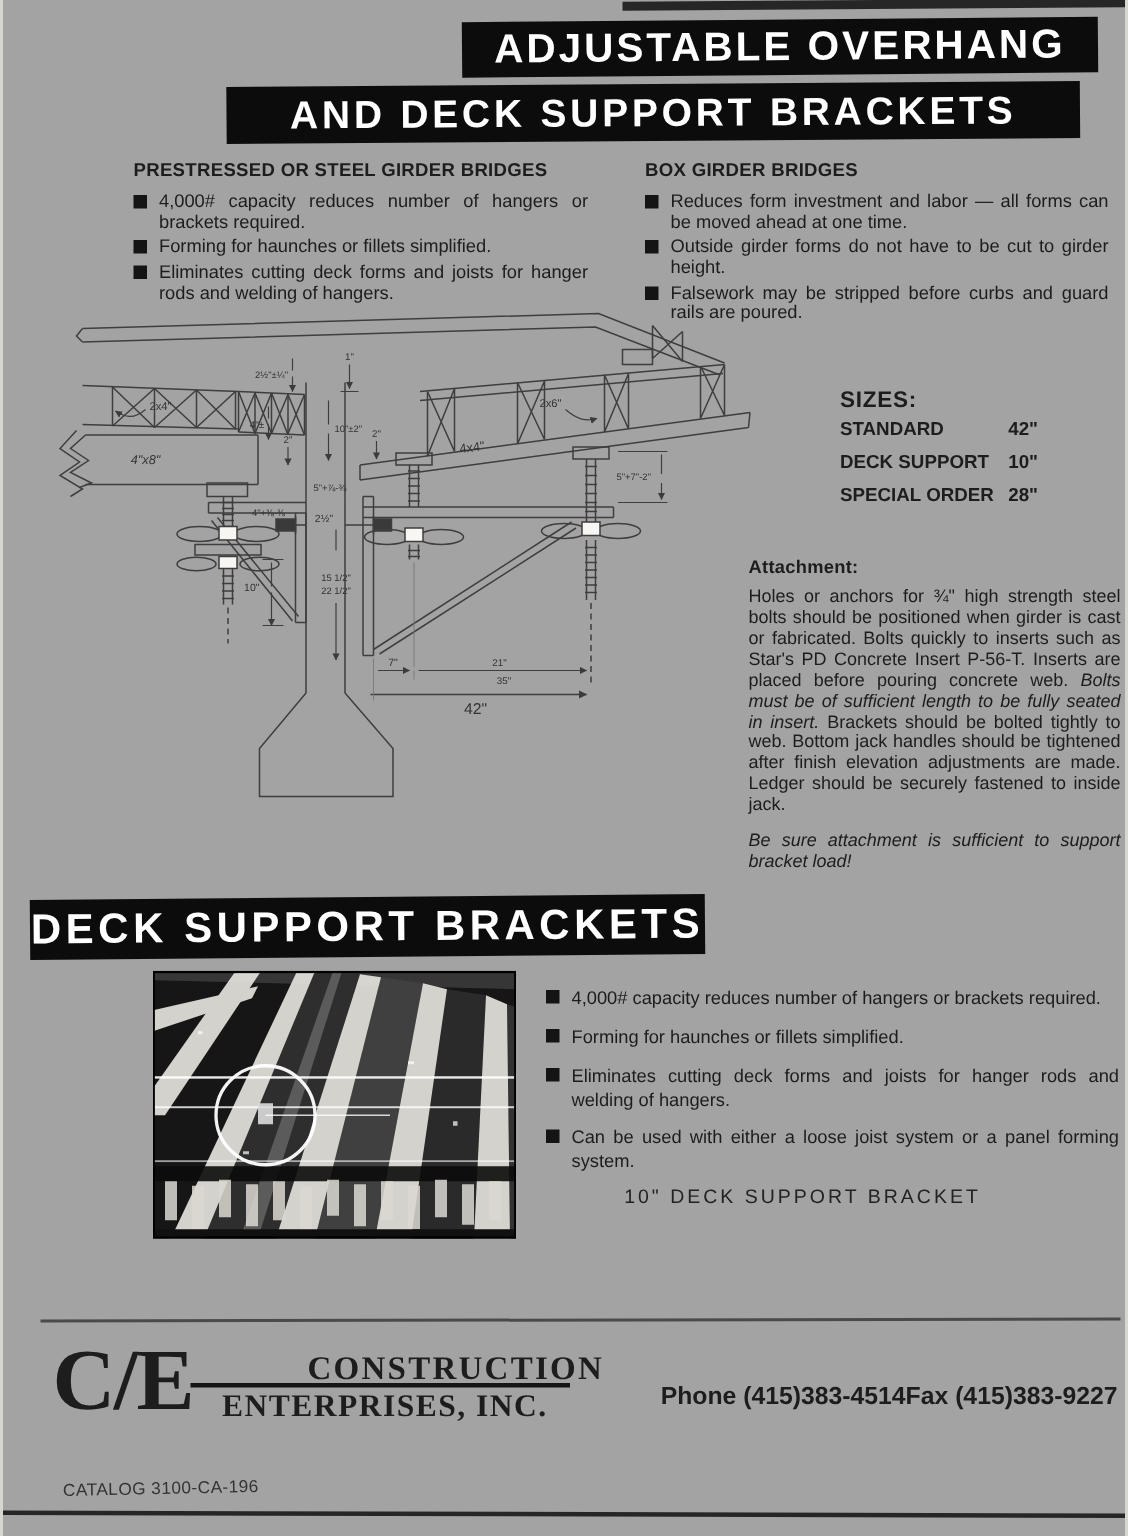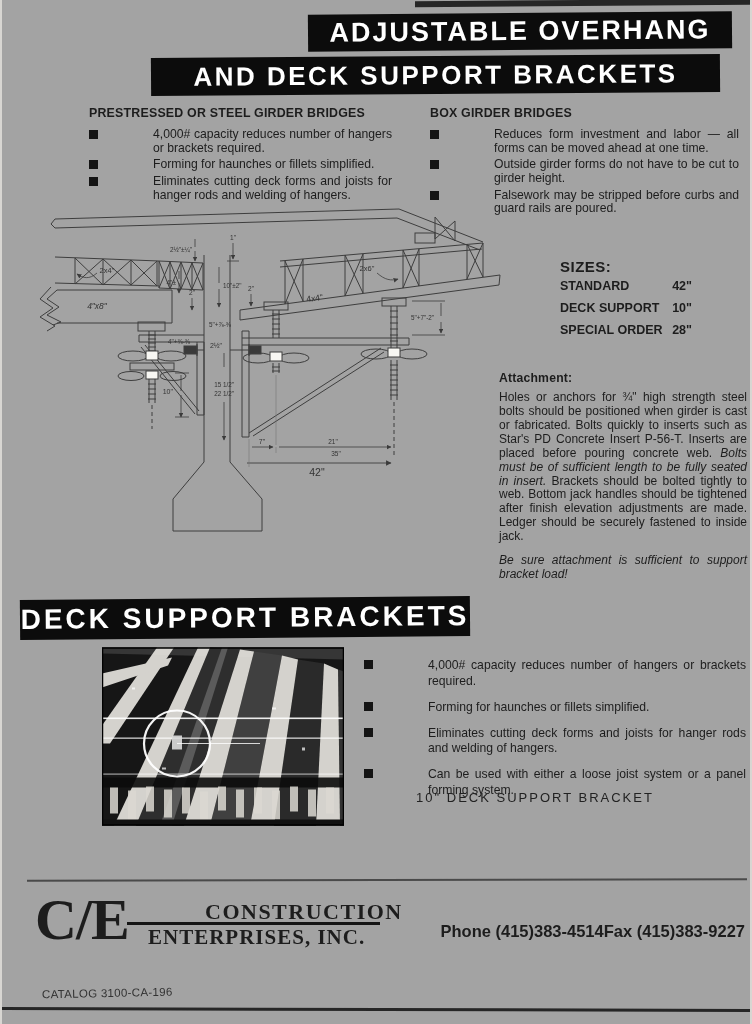--- a/index.html
+++ b/index.html
@@ -5,21 +5,21 @@
   html,body{margin:0;padding:0;background:#d8d6d2;}
   .page{position:relative;width:748px;height:1024px;margin:0 auto;background:#a3a3a3;
         font-family:"Liberation Sans",sans-serif;color:#1d1d1d;overflow:hidden;}
   .abs{position:absolute;}
   .banner{background:#0c0c0c;color:#fff;font-weight:bold;display:flex;align-items:center;
           justify-content:center;white-space:nowrap;}
   .colhead{font-weight:bold;font-size:12.4px;letter-spacing:.2px;margin-bottom:8px;}
   .bullets{display:flex;flex-direction:column;gap:3px;}
   .bullet{display:flex;gap:8px;}
   .sq{width:9px;height:9px;background:#141414;flex:none;margin-top:2px;}
-  .btxt{font-size:12.2px;line-height:1.12;text-align:justify;margin-left:47px;}
+  .btxt{font-size:12.2px;line-height:1.12;text-align:justify;}
   .bullets.loose{gap:10px;}
   .bullets.loose .btxt{line-height:1.3;}
   .sizes-head{font-weight:bold;font-size:15px;letter-spacing:.5px;margin-bottom:4px;}
   .sizerow{display:flex;width:132px;justify-content:space-between;font-weight:bold;
            font-size:12.5px;margin-bottom:8px;}
   .attach{width:248px;font-size:12px;line-height:1.16;text-align:justify;}
   .attach .head{font-weight:bold;font-size:12.2px;margin-bottom:6px;letter-spacing:.2px;}
   .attach p{margin:0 0 10px 0;}
   .caption{font-size:13px;letter-spacing:2px;color:#222;text-align:center;}
   .serif{font-family:"Liberation Serif",serif;}

